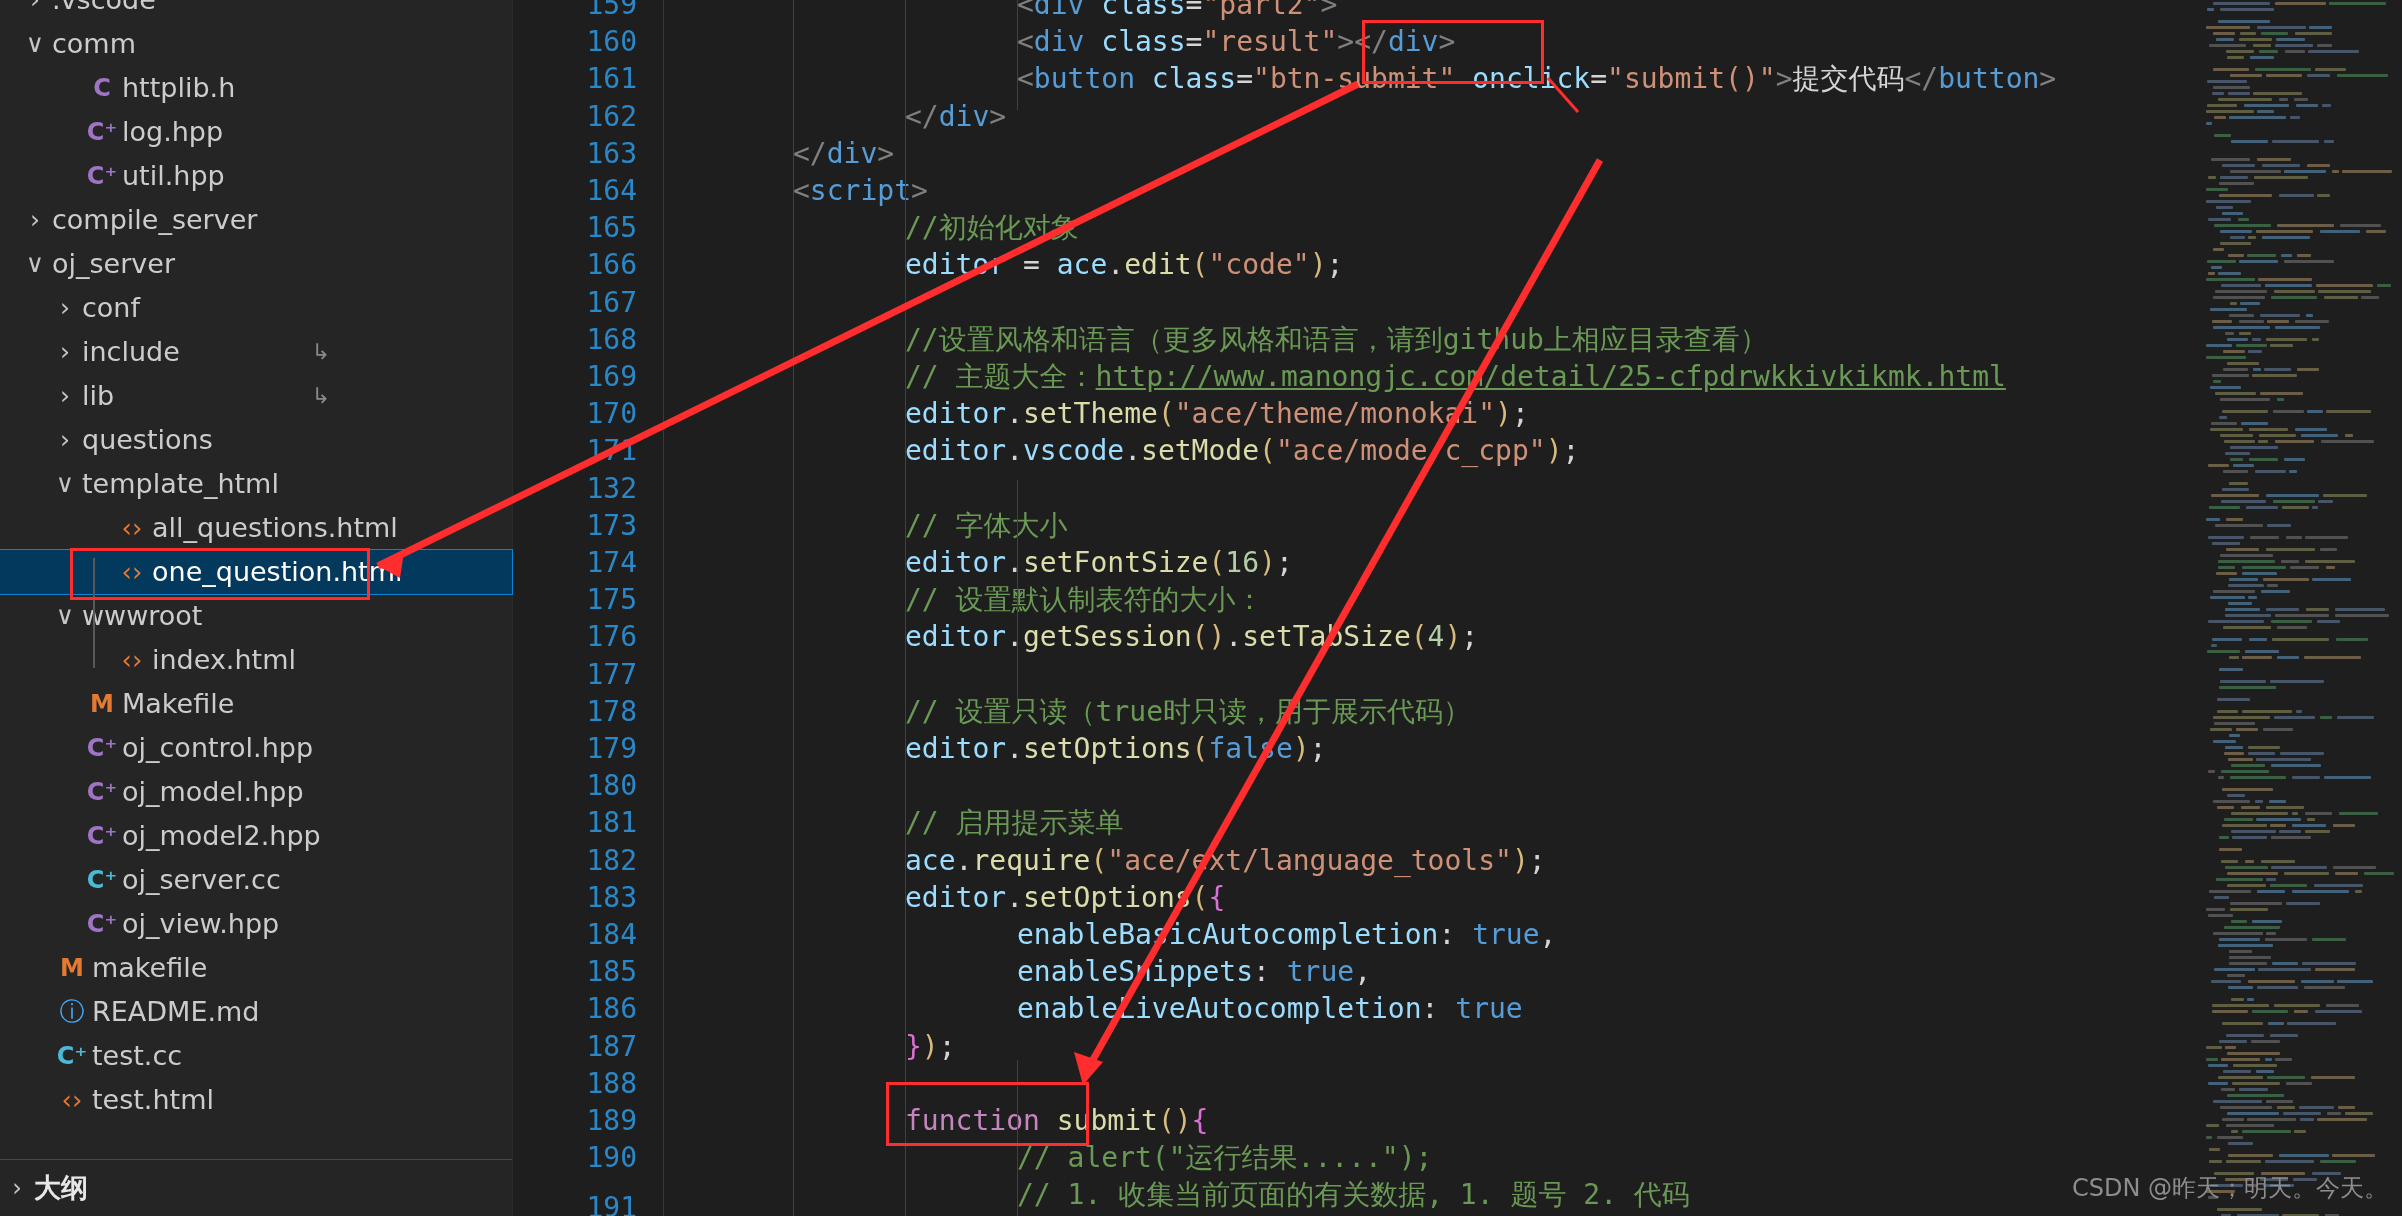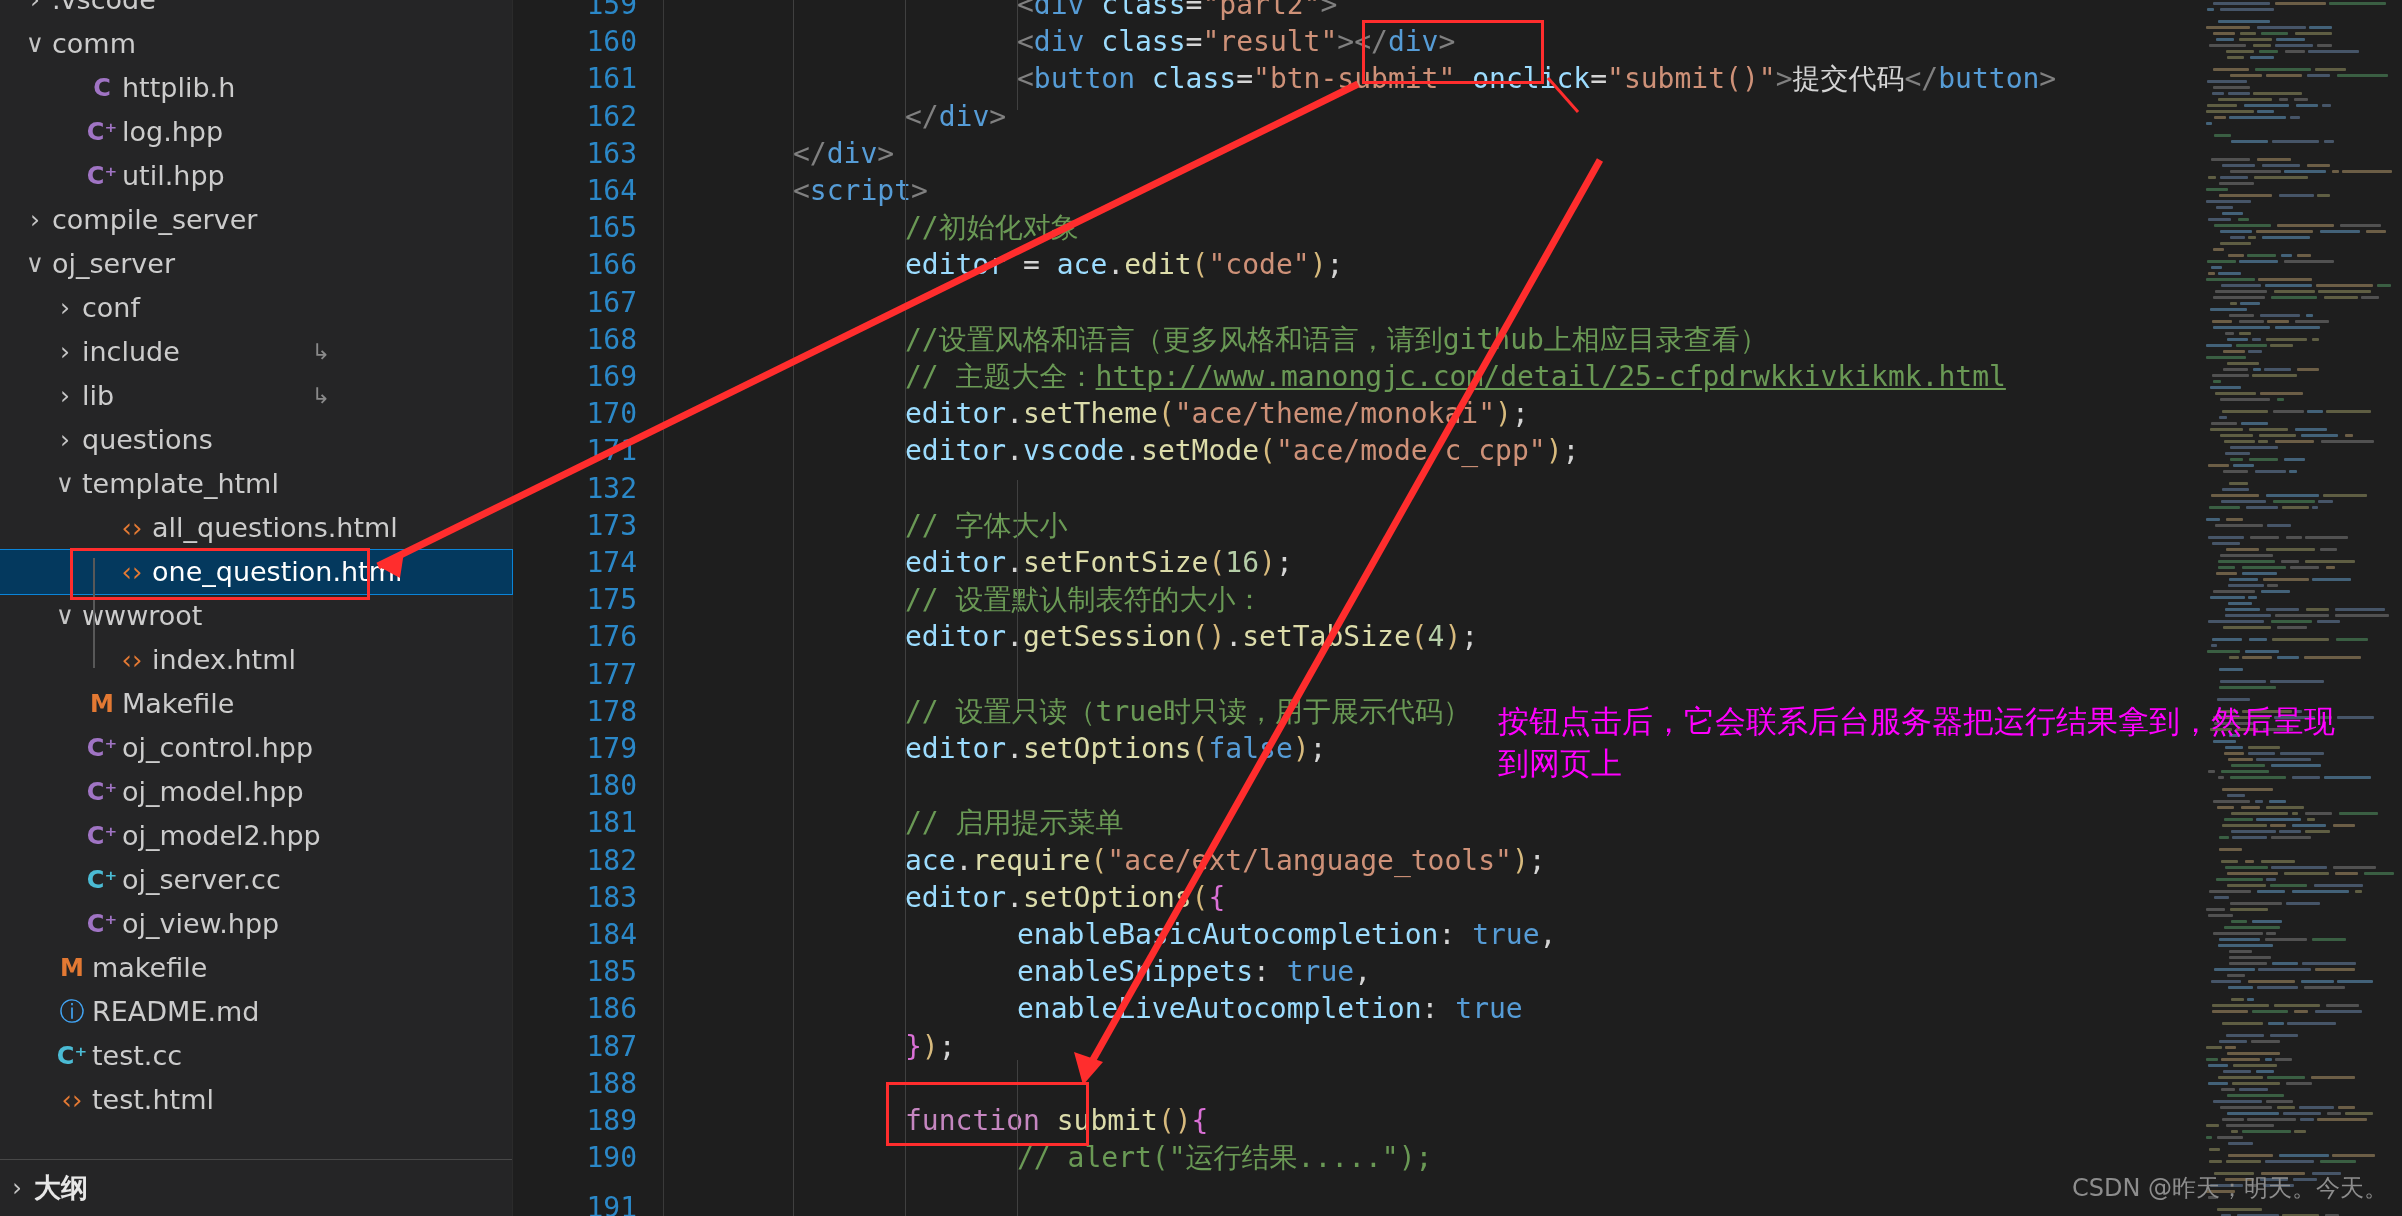--- a/index.html
+++ b/index.html
@@ -280,20 +280,21 @@
         <div class="cline" style="top: 804.4px; left: 224px;"><span class="tok-cmt">// 启用提示菜单</span></div>
         <div class="cline" style="top: 841.6px; left: 224px;"><span class="tok-id">ace</span><span class="tok-plain">.</span><span class="tok-fn">require</span><span class="tok-paren">(</span><span class="tok-str">"ace/ext/language_tools"</span><span class="tok-paren">)</span><span class="tok-plain">;</span></div>
         <div class="cline" style="top: 878.8px; left: 224px;"><span class="tok-id">editor</span><span class="tok-plain">.</span><span class="tok-fn">setOptions</span><span class="tok-paren">(</span><span class="tok-curly">{</span></div>
         <div class="cline" style="top: 916px; left: 336px;"><span class="tok-id">enableBasicAutocompletion</span><span class="tok-plain">: </span><span class="tok-kw">true</span><span class="tok-plain">,</span></div>
         <div class="cline" style="top: 953.2px; left: 336px;"><span class="tok-id">enableSnippets</span><span class="tok-plain">: </span><span class="tok-kw">true</span><span class="tok-plain">,</span></div>
         <div class="cline" style="top: 990.4px; left: 336px;"><span class="tok-id">enableLiveAutocompletion</span><span class="tok-plain">: </span><span class="tok-kw">true</span></div>
         <div class="cline" style="top: 1027.6px; left: 224px;"><span class="tok-curly">}</span><span class="tok-paren">)</span><span class="tok-plain">;</span></div>
         <div class="cline" style="top: 1064.8px; left: 224px;"></div>
         <div class="cline" style="top: 1102px; left: 224px;"><span class="tok-kw2">function </span><span class="tok-fn">submit</span><span class="tok-paren">()</span><span class="tok-curly">{</span></div>
         <div class="cline" style="top: 1139.2px; left: 336px;"><span class="tok-cmt">// alert("运行结果.....");</span></div>
+        <div class="cline" style="top: 1176.4px; left: 336px;"><span class="tok-cmt">// 1. 收集当前页面的有关数据, 1. 题号 2. 代码</span></div>
       </div>
     <div id="minimap">
       <div id="minimap-slider">
           <div class="mm" style="left: 11px; top: 2px; width: 57px; background: rgb(78, 95, 117); opacity: 0.85;"></div>
           <div class="mm" style="left: 73px; top: 2px; width: 51px; background: rgb(122, 106, 78); opacity: 0.85;"></div>
           <div class="mm" style="left: 127px; top: 2px; width: 57px; background: rgb(63, 107, 74); opacity: 0.85;"></div>
           <div class="mm" style="left: 5px; top: 8px; width: 7px; background: rgb(74, 111, 138); opacity: 0.85;"></div>
           <div class="mm" style="left: 18px; top: 8px; width: 54px; background: rgb(78, 95, 117); opacity: 0.85;"></div>
           <div class="mm" style="left: 16px; top: 20px; width: 52px; background: rgb(74, 111, 138); opacity: 0.85;"></div>
           <div class="mm" style="left: 4px; top: 26px; width: 44px; background: rgb(122, 106, 78); opacity: 0.85;"></div>
@@ -742,17 +743,15 @@
     <line x1="1548" y1="78" x2="1578" y2="112" stroke="#ff2d2d" stroke-width="3"></line>
 
     <line x1="1600" y1="160" x2="1090" y2="1065" stroke="#ff2d2d" stroke-width="7"></line>
     <polygon points="1083,1085 1074,1052 1103,1062" fill="#ff2d2d"></polygon>
   </svg>
 
   <div class="anno-box" id="box0" style="left: 1362px; top: 20px; width: 182px; height: 64px; border-color: rgb(255, 45, 45);"></div>
   <div class="anno-box" id="box1" style="left: 70px; top: 548px; width: 300px; height: 52px; border-color: rgb(255, 45, 45);"></div>
   <div class="anno-box" id="box2" style="left: 886px; top: 1082px; width: 203px; height: 64px; border-color: rgb(255, 45, 45);"></div>
 
-  <div class="anno-text" style="left: 1498px; top: 700px; width: 880px; color: rgb(255, 0, 255);">按钮点击后，它会联系后台服务器把运行结果拿到，然后呈现
-到网页上</div>
 
   <div id="watermark">CSDN @昨天；明天。今天。</div>
 </div>
 
 </body></html>

